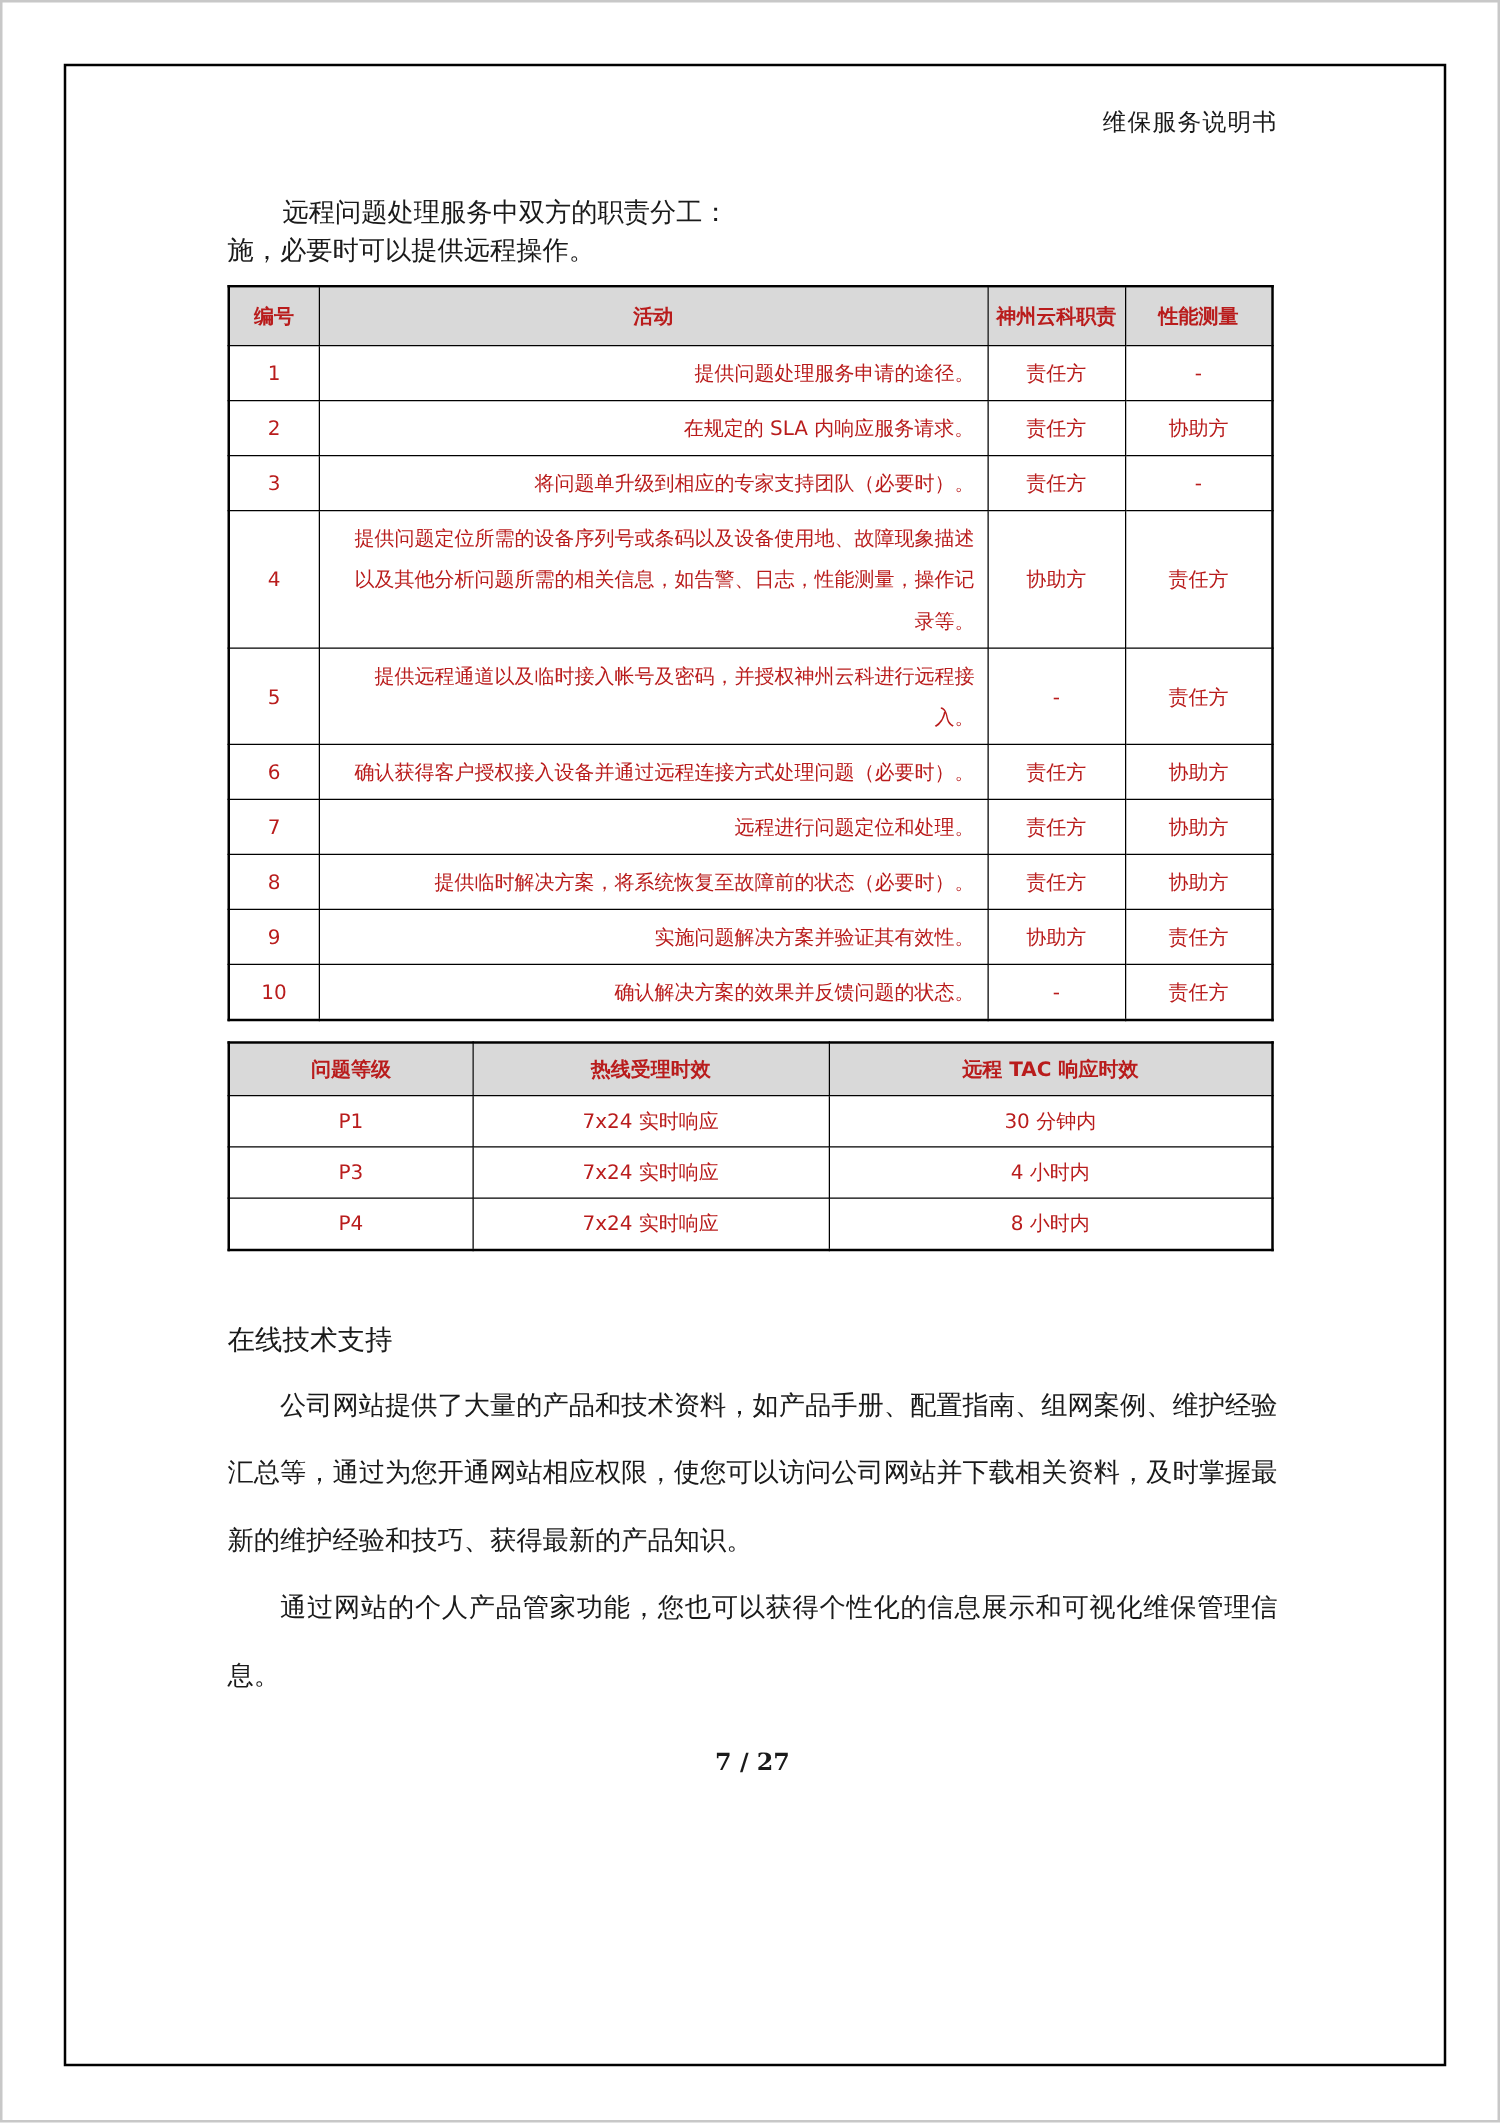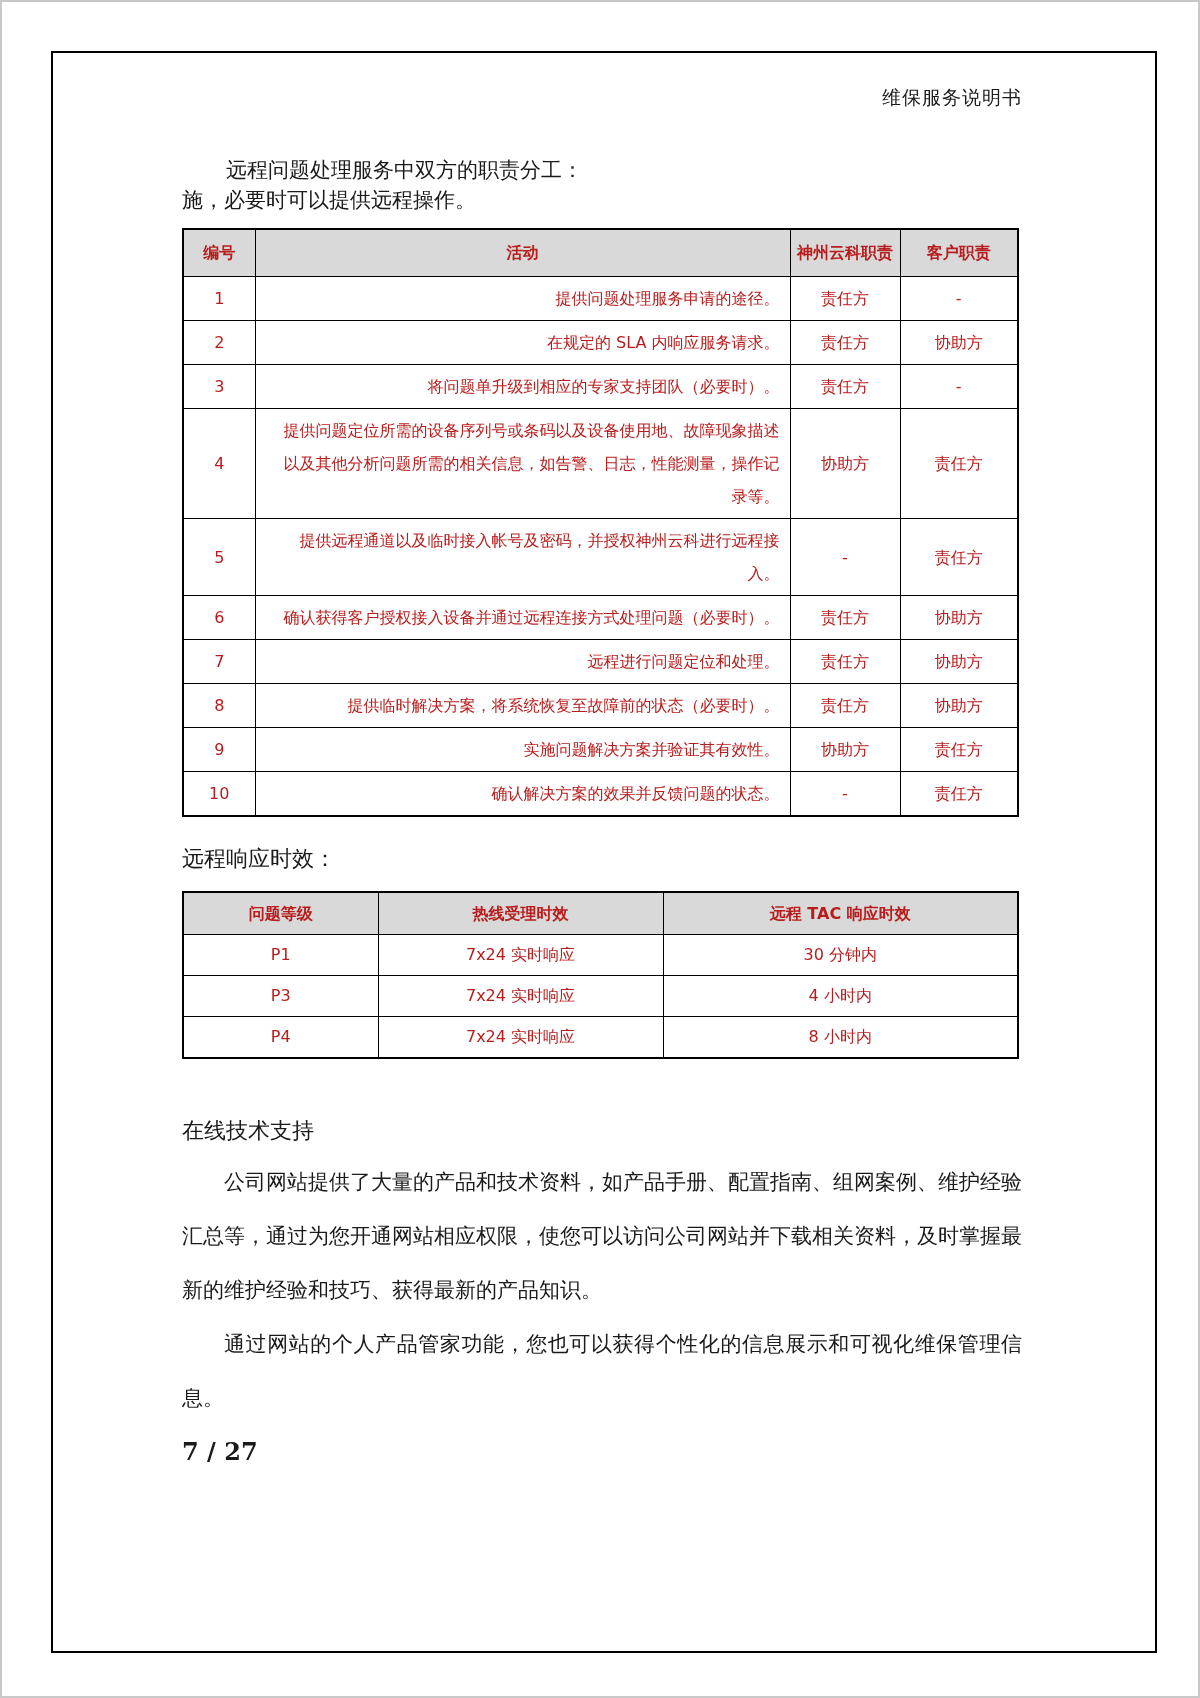--- a/index.html
+++ b/index.html
@@ -82,24 +82,25 @@
     margin:8px 0 0 0;
     font-size:21px;
     line-height:54px;
     text-align:justify;
     text-indent:42px;
     color:#1a1a1a;
   }
   .para.second{ margin-top:0; }
 
   .footer{
-    margin-top:12px;
+    margin-top:32px;
+    text-align:center;
     font-family:"DejaVu Serif","Liberation Serif",serif;
     font-weight:bold;
-    font-size:24px;
+    font-size:19px;
     color:#1a1a1a;
   }
 </style>
 </head>
 <body>
 
 <div class="frame"></div>
 
 <div class="doc-header">维保服务说明书</div>
 
@@ -113,21 +114,21 @@
       <col style="width:72px">
         <col style="width:535px">
         <col style="width:110px">
         <col style="width:118px">
     </colgroup>
     <thead>
       <tr>
         <th>编号</th>
         <th>活动</th>
         <th>神州云科职责</th>
-        <th>客户职责</th>
+        <th>性能测量</th>
       </tr>
     </thead>
     <tbody id="resp-body">
         <tr>
           <td class="c">1</td>
           <td class="activity">提供问题处理服务申请的途径。</td>
           <td class="c">责任方</td>
           <td class="c">-</td>
         </tr>
         <tr>
@@ -180,21 +181,20 @@
         </tr>
         <tr>
           <td class="c">10</td>
           <td class="activity">确认解决方案的效果并反馈问题的状态。</td>
           <td class="c">-</td>
           <td class="c">责任方</td>
         </tr>
       </tbody>
   </table>
 
-  <h2 class="section-title sla-title">远程响应时效：</h2>
 
   <table class="sla-table">
     <colgroup>
       <col style="width:195px">
         <col style="width:285px">
         <col style="width:355px">
     </colgroup>
     <thead>
       <tr id="sla-head">
           <th>问题等级</th>

